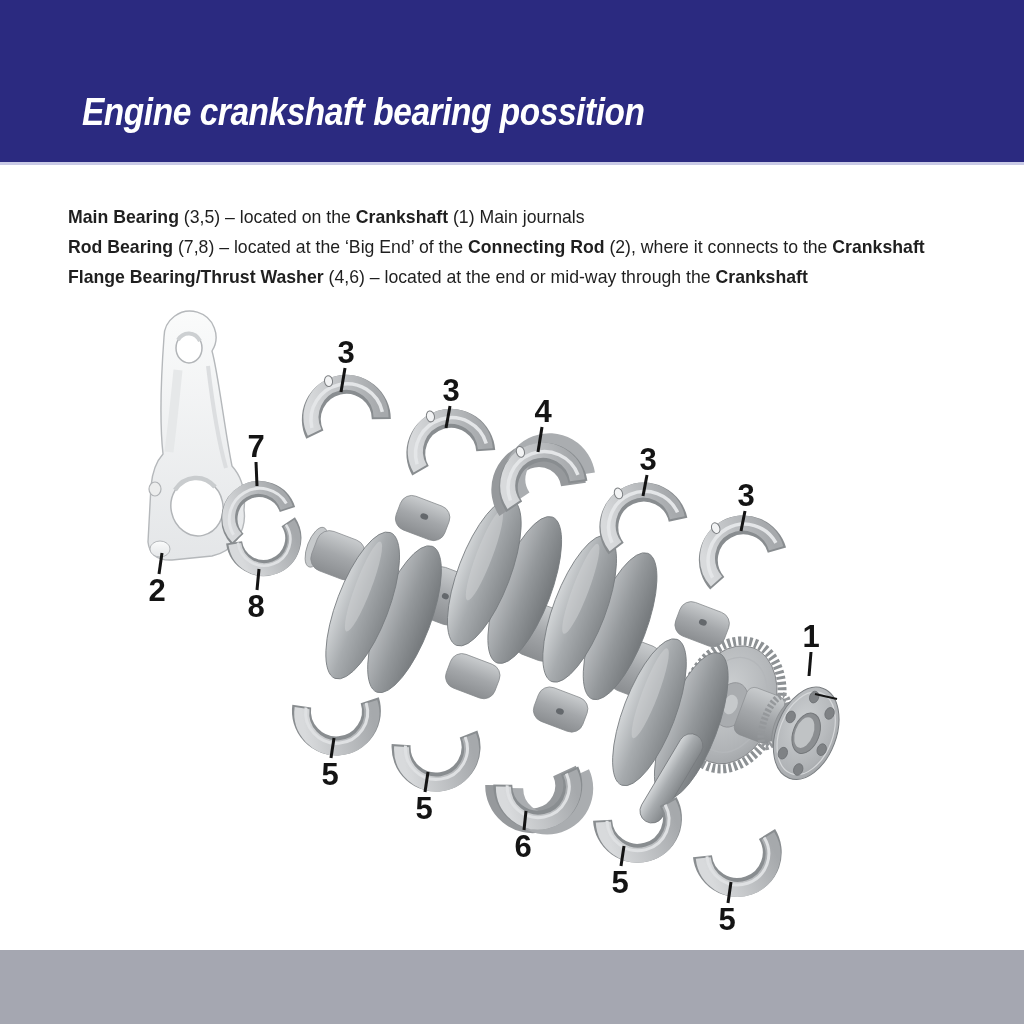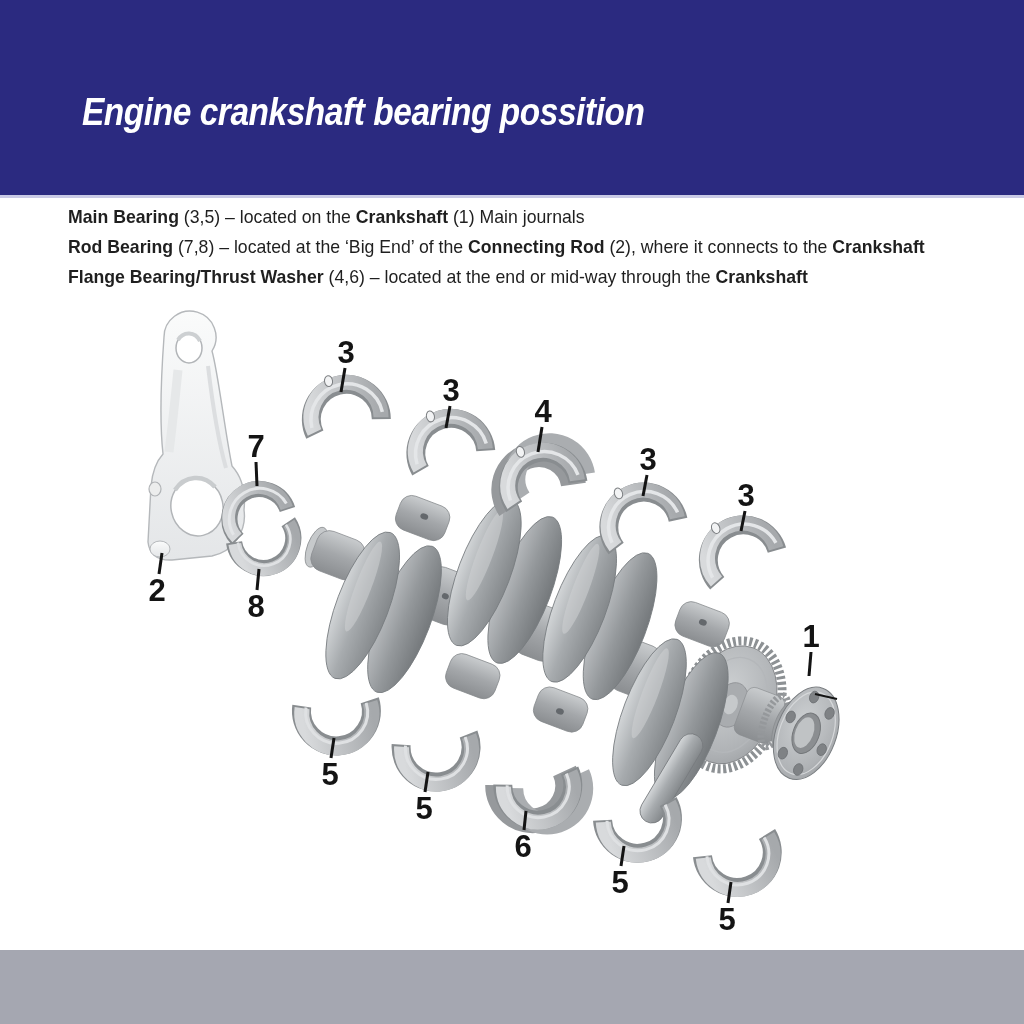--- a/index.html
+++ b/index.html
@@ -1,19 +1,19 @@
 <!DOCTYPE html>
 <html><head>
 <meta charset="utf-8">
 <style>
   html,body{margin:0;padding:0;background:#ffffff;}
   .page{position:relative;width:1024px;height:1024px;background:#ffffff;overflow:hidden;
         font-family:"Liberation Sans",sans-serif;}
   
-  .header{position:absolute;left:0;top:0;width:1024px;height:198px;background:#2b2a80;
+  .header{position:absolute;left:0;top:0;width:1024px;height:165px;background:#2b2a80;
           border-bottom:3px solid #c9cae6;box-sizing:border-box;}
   .header h1{position:absolute;left:82px;top:90px;margin:0;color:#ffffff;
              font-size:38px;line-height:44px;font-weight:bold;font-style:italic;
              letter-spacing:-0.5px;transform:scaleX(0.88);transform-origin:left top;
              white-space:nowrap;font-family:"Liberation Sans",sans-serif;}
   
   .description{position:absolute;left:68px;top:202px;width:1000px;color:#1f1f1f;
                font-size:19px;line-height:30px;transform:scaleX(0.93);transform-origin:left top;
                white-space:nowrap;}
   .desc-line .b{font-weight:bold;}

